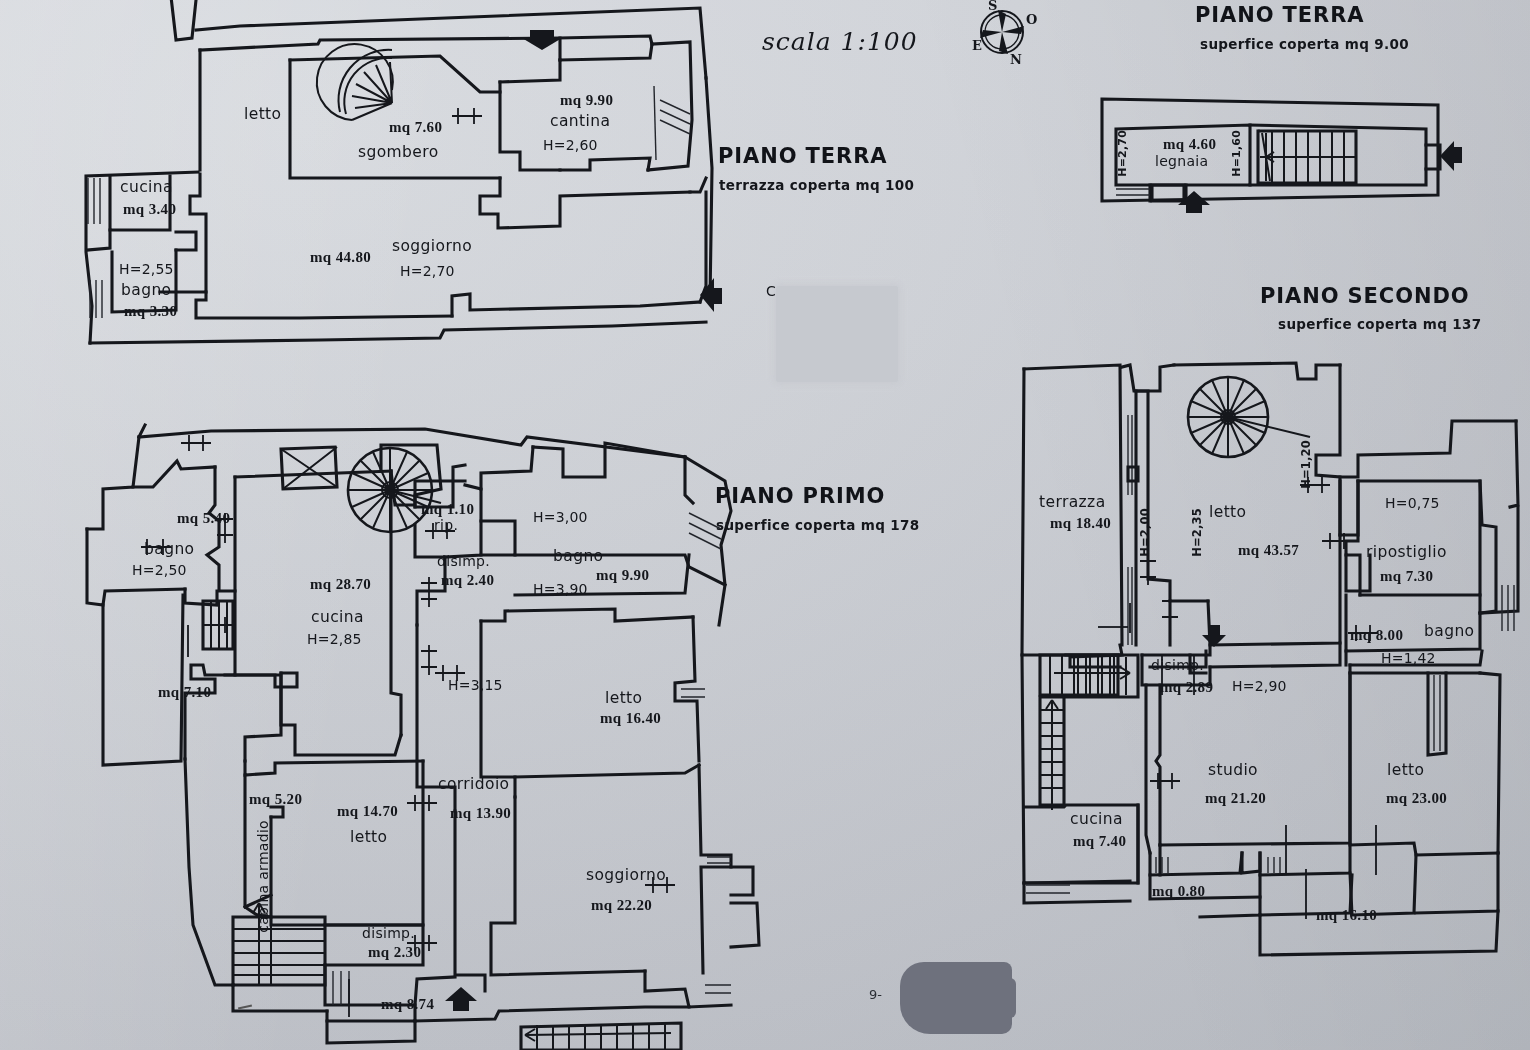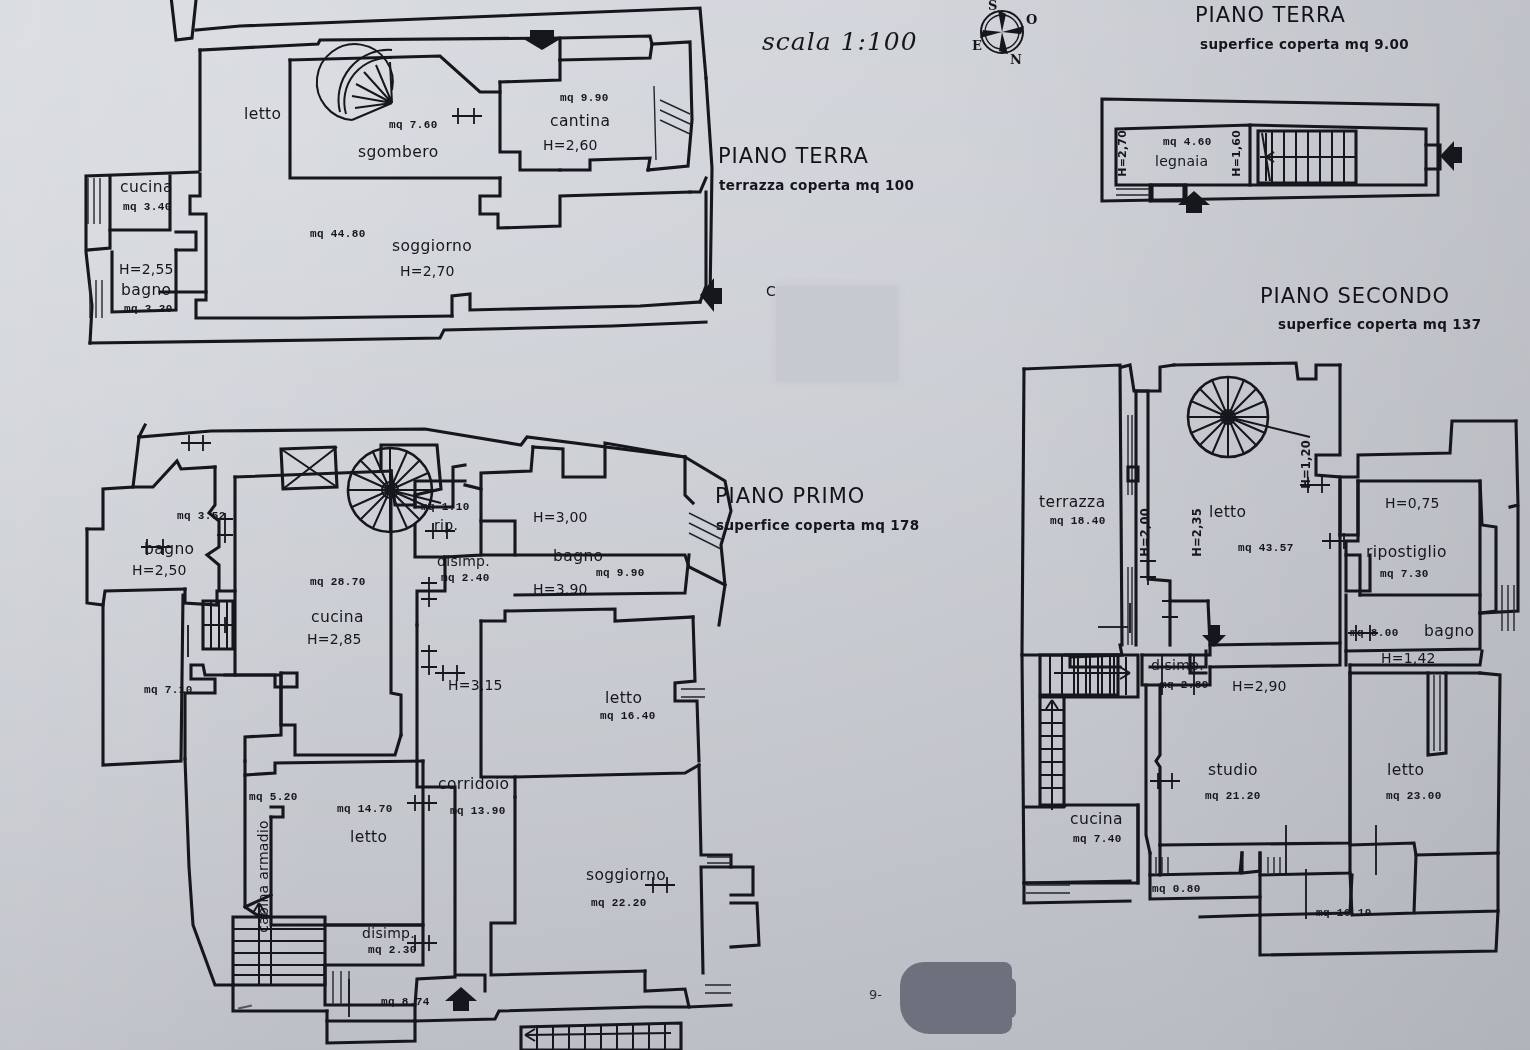--- a/index.html
+++ b/index.html
@@ -39,25 +39,25 @@
   }
   .t-room-sm{
     font-family:"DejaVu Sans",sans-serif;
     font-size:14px;color:#15171c;white-space:nowrap;letter-spacing:.3px;
   }
   .t-h{
     font-family:"DejaVu Sans",sans-serif;
     font-size:14px;color:#15171c;white-space:nowrap;letter-spacing:.2px;
   }
   .t-mq{
-    font-family:Liberation Mono, monospace;font-weight:700;
-    font-size:11px;color:#15171c;white-space:nowrap;letter-spacing:.35px;
+    font-family:Liberation Serif, serif;font-weight:700;
+    font-size:15px;color:#15171c;white-space:nowrap;letter-spacing:.35px;
   }
   .t-title{
-    font-family:"DejaVu Sans",sans-serif;font-weight:400;
+    font-family:"DejaVu Sans",sans-serif;font-weight:700;
     font-size:21px;color:#111318;white-space:nowrap;letter-spacing:.9px;
   }
   .t-sub{
     font-family:"DejaVu Sans",sans-serif;font-weight:700;
     font-size:13.5px;color:#14161b;white-space:nowrap;letter-spacing:.35px;
   }
   .t-scala{
     font-family:"DejaVu Serif",serif;font-style:italic;
     font-size:25px;color:#15171c;white-space:nowrap;letter-spacing:1px;
   }
@@ -149,21 +149,21 @@
 <div class="abs t-mq" style="left:389px;top:119px">mq 7.60</div>
 <div class="abs t-room" style="left:358px;top:143px">sgombero</div>
 <div class="abs t-mq" style="left:560px;top:92px">mq 9.90</div>
 <div class="abs t-room" style="left:550px;top:112px">cantina</div>
 <div class="abs t-h" style="left:543px;top:137px">H=2,60</div>
 <div class="abs t-room" style="left:120px;top:178px">cucina</div>
 <div class="abs t-mq" style="left:123px;top:201px">mq 3.40</div>
 <div class="abs t-h" style="left:119px;top:261px">H=2,55</div>
 <div class="abs t-room" style="left:121px;top:281px">bagno</div>
 <div class="abs t-mq" style="left:124px;top:303px">mq 3.30</div>
-<div class="abs t-mq" style="left:310px;top:228px">mq 44.80</div>
+<div class="abs t-mq" style="left:310px;top:249px">mq 44.80</div>
 <div class="abs t-room" style="left:392px;top:237px">soggiorno</div>
 <div class="abs t-h" style="left:400px;top:263px">H=2,70</div>
 
 <div class="abs t-scala" style="left:762px;top:27px">scala 1:100</div>
 
 <svg class="abs" style="left:968px;top:2px;width:70px;height:62px" viewBox="0 0 70 62">
   <circle cx="34" cy="30" r="21" fill="none" stroke="#15171c" stroke-width="2"></circle>
   <circle cx="34" cy="30" r="17" fill="none" stroke="#15171c" stroke-width="1.3"></circle>
   <path class="solid" d="M34,30 L30,8 L38,12 Z"></path>
   <path class="solid" d="M34,30 L56,24 L53,32 Z"></path>
@@ -327,24 +327,24 @@
   <path class="wall-thin" d="M126,176 L126,224 M134,176 L134,224 M142,176 L142,224"></path>
 
   <g>
     <circle cx="305" cy="65" r="42" fill="none" stroke="#15171c" stroke-width="2.6"></circle>
     <circle cx="305" cy="65" r="8" fill="none" stroke="#15171c" stroke-width="2"></circle>
     <path class="wall-thin" d="M305,65 L305,23 M305,65 L335,35 M305,65 L347,65 M305,65 L335,95 M305,65 L305,107 M305,65 L275,95 M305,65 L263,65 M305,65 L275,35 M305,65 L322,27 M305,65 L343,48 M305,65 L343,82 M305,65 L322,103 M305,65 L288,103 M305,65 L267,82 M305,65 L267,48 M305,65 L288,27"></path>
     <path class="wall-thin" d="M305,65 L356,78"></path>
   </g>
 </svg>
 
-<div class="abs t-mq" style="left:177px;top:510px">mq 3.52</div>
+<div class="abs t-mq" style="left:177px;top:510px">mq 5.40</div>
 <div class="abs t-room" style="left:144px;top:540px">bagno</div>
 <div class="abs t-h" style="left:132px;top:562px">H=2,50</div>
-<div class="abs t-mq" style="left:144px;top:684px">mq 7.10</div>
+<div class="abs t-mq" style="left:158px;top:684px">mq 7.10</div>
 <div class="abs t-mq" style="left:310px;top:576px">mq 28.70</div>
 <div class="abs t-room" style="left:311px;top:608px">cucina</div>
 <div class="abs t-h" style="left:307px;top:631px">H=2,85</div>
 <div class="abs t-mq" style="left:421px;top:501px">mq 1.10</div>
 <div class="abs t-room-sm" style="left:434px;top:517px">rip.</div>
 <div class="abs t-room-sm" style="left:437px;top:553px">disimp.</div>
 <div class="abs t-mq" style="left:441px;top:572px">mq 2.40</div>
 <div class="abs t-h" style="left:533px;top:509px">H=3,00</div>
 <div class="abs t-room" style="left:553px;top:547px">bagno</div>
 <div class="abs t-mq" style="left:596px;top:567px">mq 9.90</div>

